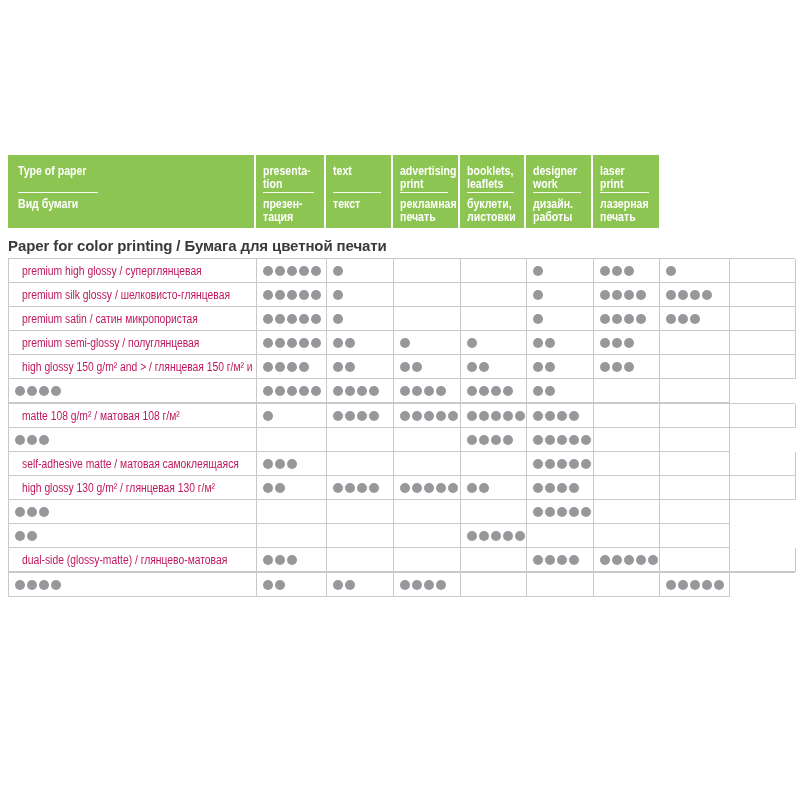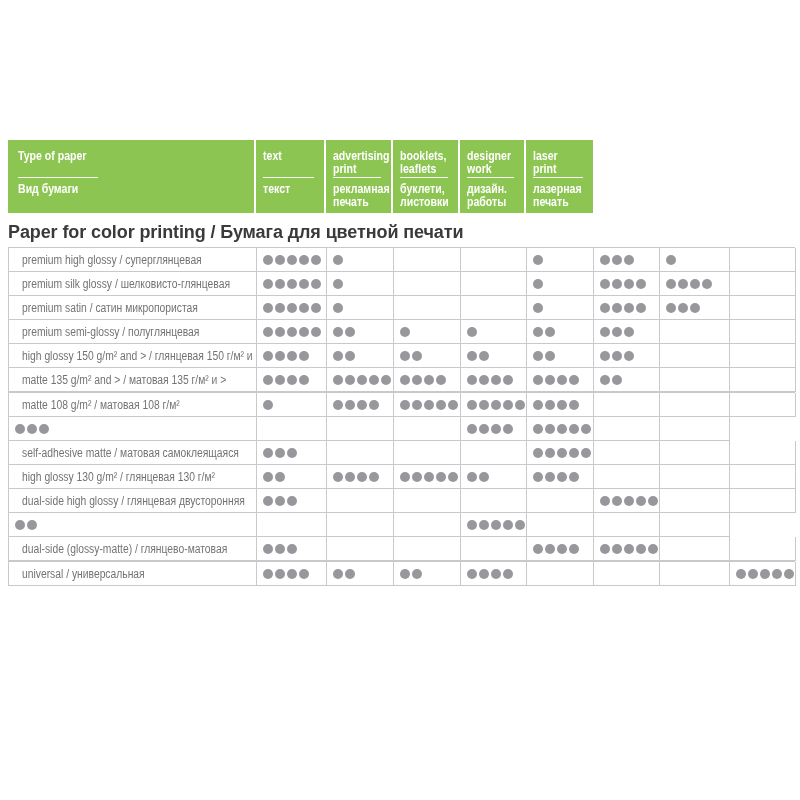--- a/index.html
+++ b/index.html
@@ -1,61 +1,68 @@
 <!DOCTYPE html>
 <html><head>
 <meta charset="utf-8">
 <style>
   html,body{margin:0;padding:0;background:#fff;}
   .canvas{
     position:relative;width:800px;height:800px;background:#ffffff;
     font-family:"Liberation Sans",sans-serif;overflow:hidden;
   }
-  .tbl{position:absolute;left:8px;top:140px;width:787px;}
+  .tbl{position:absolute;left:8px;top:155px;width:787px;}
   .grid9{display:grid;grid-template-columns:248px 70px 67px 67px 66px 67px 66px 70px 66px;}
 
   
   .hdr{height:73px;}
   .hcell{
     background:var(--green);color:#fff;box-sizing:border-box;
     padding:10px 4px 0 7px;border-right:2px solid #fff;overflow:hidden;
   }
   .hcell:last-child{border-right:none;}
   .hcell.type{padding-left:10px;}
   .htxt{font-weight:bold;font-size:12px;line-height:13px;white-space:pre-line;
         transform:scaleX(.88);transform-origin:0 0;}
   .en{height:27px;}
   .rule{height:1px;background:rgba(255,255,255,.92);margin:0 6px 5px 0;}
   .hcell.type .rule{width:80px;}
 
   
-  .section-title{font-size:18px;font-weight:bold;color:#3a3a3a;margin:9px 0 4px 0;letter-spacing:-0.1px;}
+  .section-title{font-size:15px;font-weight:bold;color:#3a3a3a;margin:9px 0 4px 0;letter-spacing:-0.1px;}
   .stable{border-top:1px solid var(--bc);border-left:1px solid var(--bc);}
   .row{height:24px;}
   .cell{
     box-sizing:border-box;border-right:1px solid var(--bc);border-bottom:1px solid var(--bc);
     display:flex;align-items:center;overflow:hidden;
   }
-  .label-cell{padding-left:13px;color:#737373;font-size:12px;white-space:nowrap;}
+  .label-cell{padding-left:13px;color:#be185d;font-size:12px;white-space:nowrap;}
   .label-cell .cond{display:inline-block;transform:scaleX(.86);transform-origin:0 50%;white-space:nowrap;}
   .dots-cell{padding-left:6px;}
   .dot{width:10px;height:10px;border-radius:50%;background:var(--dot);margin-right:2px;flex:0 0 auto;}
 </style>
 </head>
 <body>
 
 <div class="canvas" style="--green: #8cc551; --dot: #98989c; --bc: #c9c9c9;">
   <div class="tbl">
     <div class="hdr grid9" id="hdr">
         <div class="hcell type">
           <div class="htxt en">Type of paper</div>
           <div class="rule"></div>
           <div class="htxt ru">Вид бумаги</div>
         </div>
         <div class="hcell">
+          <div class="htxt en">presenta-
+tion</div>
+          <div class="rule"></div>
+          <div class="htxt ru">презен-
+тация</div>
+        </div>
+        <div class="hcell">
           <div class="htxt en">text</div>
           <div class="rule"></div>
           <div class="htxt ru">текст</div>
         </div>
         <div class="hcell">
           <div class="htxt en">advertising
 print</div>
           <div class="rule"></div>
           <div class="htxt ru">рекламная
 печать</div>
@@ -240,23 +247,20 @@
             </div>
             <div class="cell dots-cell">
               <span class="dot"></span>
               <span class="dot"></span>
               <span class="dot"></span>
             </div>
             <div class="cell dots-cell"></div>
             <div class="cell dots-cell"></div>
           </div>
           <div class="row grid9">
-            <div class="cell label-cell">
-              <span class="cond">matte 135 g/m² and &gt; / матовая 135 г/м² и &gt;</span>
-            </div>
             <div class="cell dots-cell">
               <span class="dot"></span>
               <span class="dot"></span>
               <span class="dot"></span>
               <span class="dot"></span>
             </div>
             <div class="cell dots-cell">
               <span class="dot"></span>
               <span class="dot"></span>
               <span class="dot"></span>
@@ -404,23 +408,20 @@
               <span class="dot"></span>
               <span class="dot"></span>
               <span class="dot"></span>
               <span class="dot"></span>
             </div>
             <div class="cell dots-cell"></div>
             <div class="cell dots-cell"></div>
             <div class="cell dots-cell"></div>
           </div>
           <div class="row grid9">
-            <div class="cell label-cell">
-              <span class="cond">dual-side high glossy / глянцевая двусторонняя</span>
-            </div>
             <div class="cell dots-cell">
               <span class="dot"></span>
               <span class="dot"></span>
               <span class="dot"></span>
             </div>
             <div class="cell dots-cell"></div>
             <div class="cell dots-cell"></div>
             <div class="cell dots-cell"></div>
             <div class="cell dots-cell"></div>
             <div class="cell dots-cell">
@@ -476,23 +477,20 @@
               <span class="dot"></span>
               <span class="dot"></span>
               <span class="dot"></span>
             </div>
             <div class="cell dots-cell"></div>
             <div class="cell dots-cell"></div>
           </div>
         </div>
         <div class="stable">
           <div class="row grid9">
-            <div class="cell label-cell">
-              <span class="cond">universal / универсальная</span>
-            </div>
             <div class="cell dots-cell">
               <span class="dot"></span>
               <span class="dot"></span>
               <span class="dot"></span>
               <span class="dot"></span>
             </div>
             <div class="cell dots-cell">
               <span class="dot"></span>
               <span class="dot"></span>
             </div>

